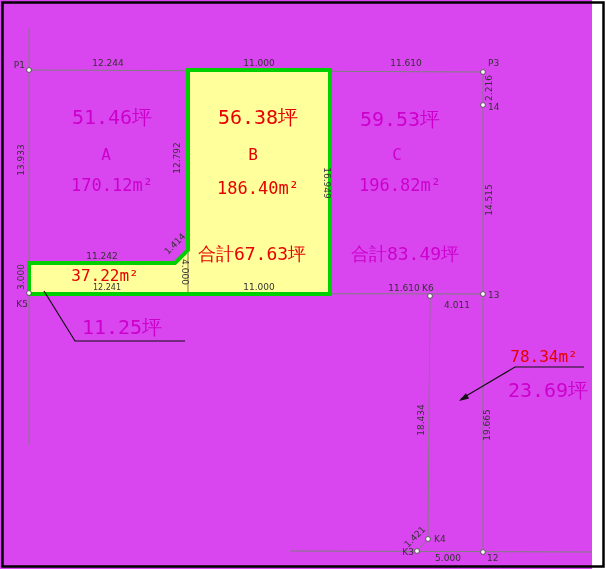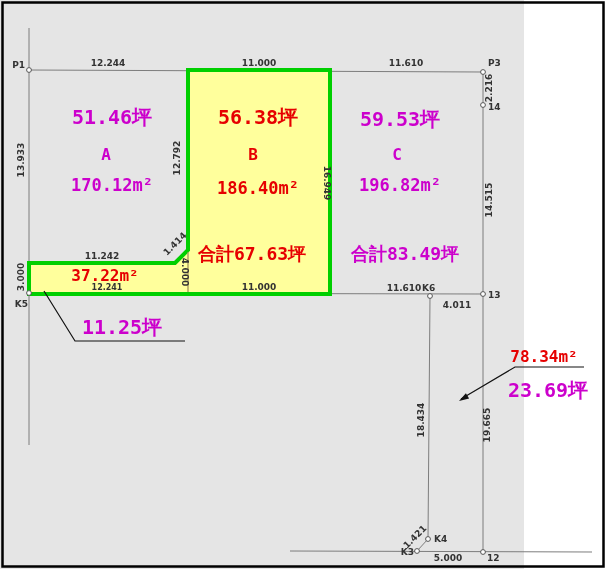--- a/index.html
+++ b/index.html
@@ -1,16 +1,16 @@
 <!DOCTYPE html>
 <html><head>
 <meta charset="utf-8">
 <style>
   html,body { margin:0; padding:0; background:#ffffff; }
-  .canvas { position:relative; width:524px; height:569px; background:#e5e5e5;font-weight:bold; }
+  .canvas { position:relative; width:592px; height:569px; background:#d946ef; }
   svg { display:block; }
   svg text { font-family:"DejaVu Sans", "Liberation Sans", sans-serif; }
   svg text.mono { font-family:"DejaVu Sans Mono", "Liberation Mono", monospace; }
 </style>
 </head>
 <body>
 
 <div class="canvas">
   <svg width="606" height="569" viewBox="0 0 606 569">
 

